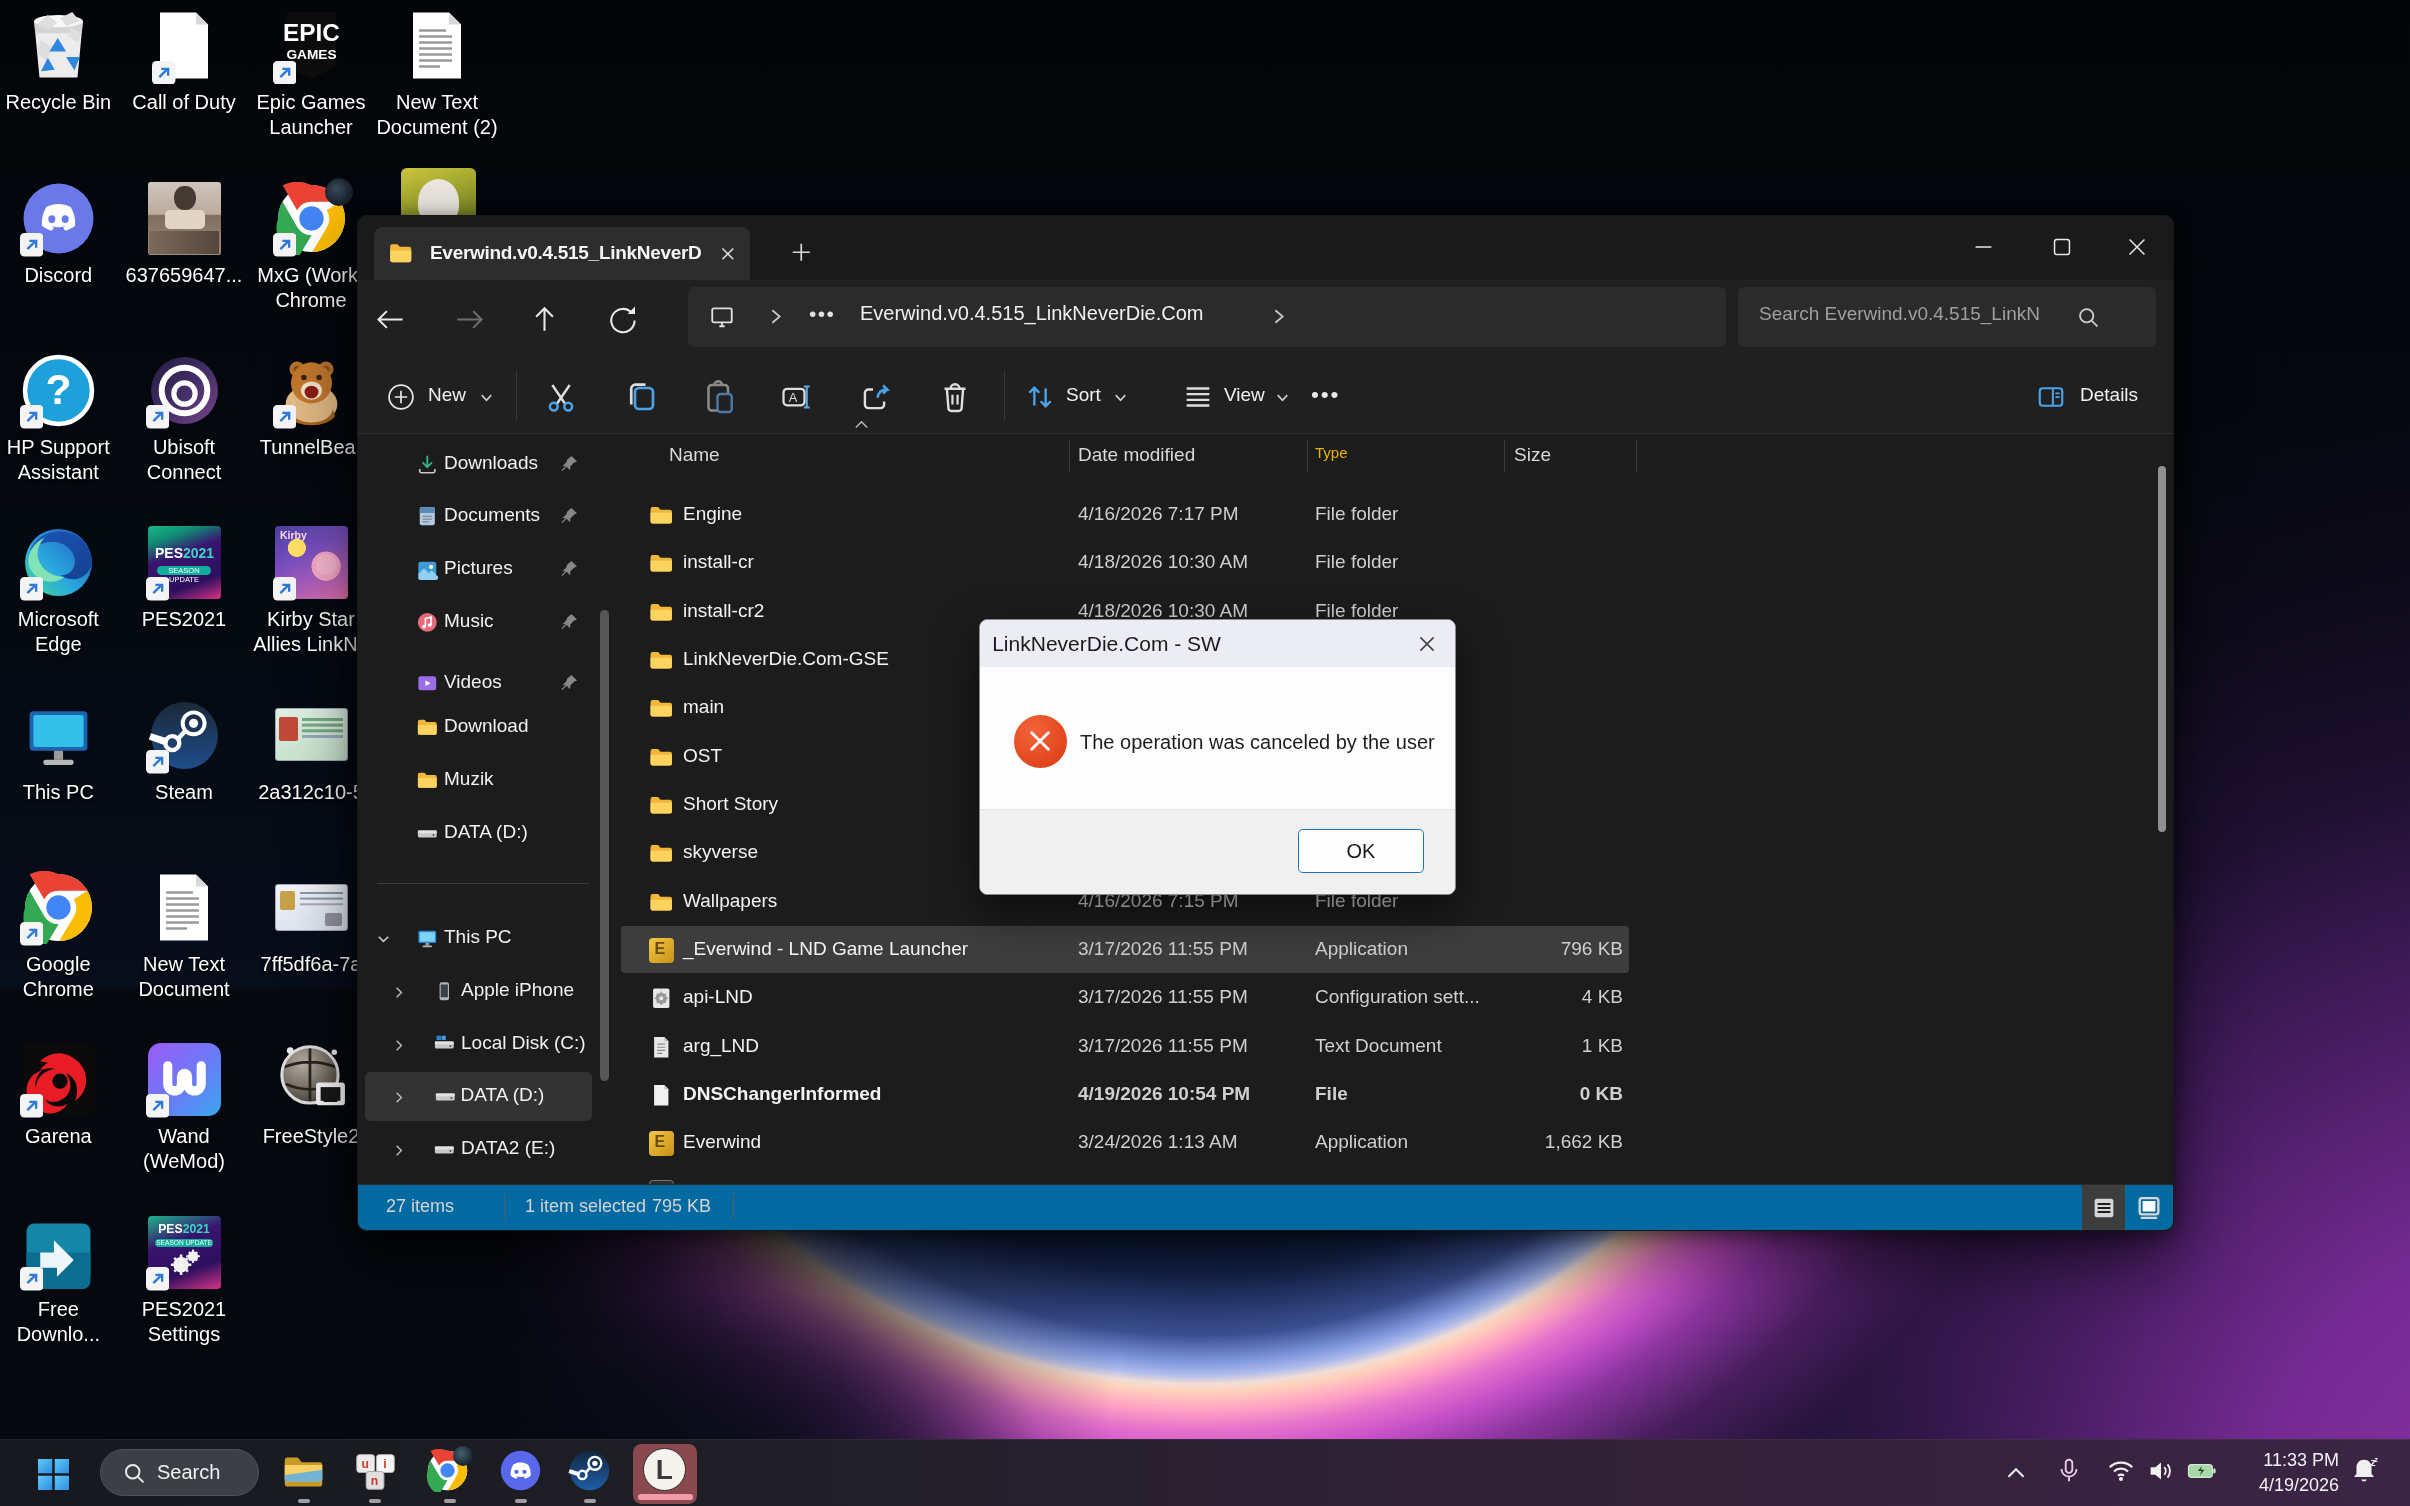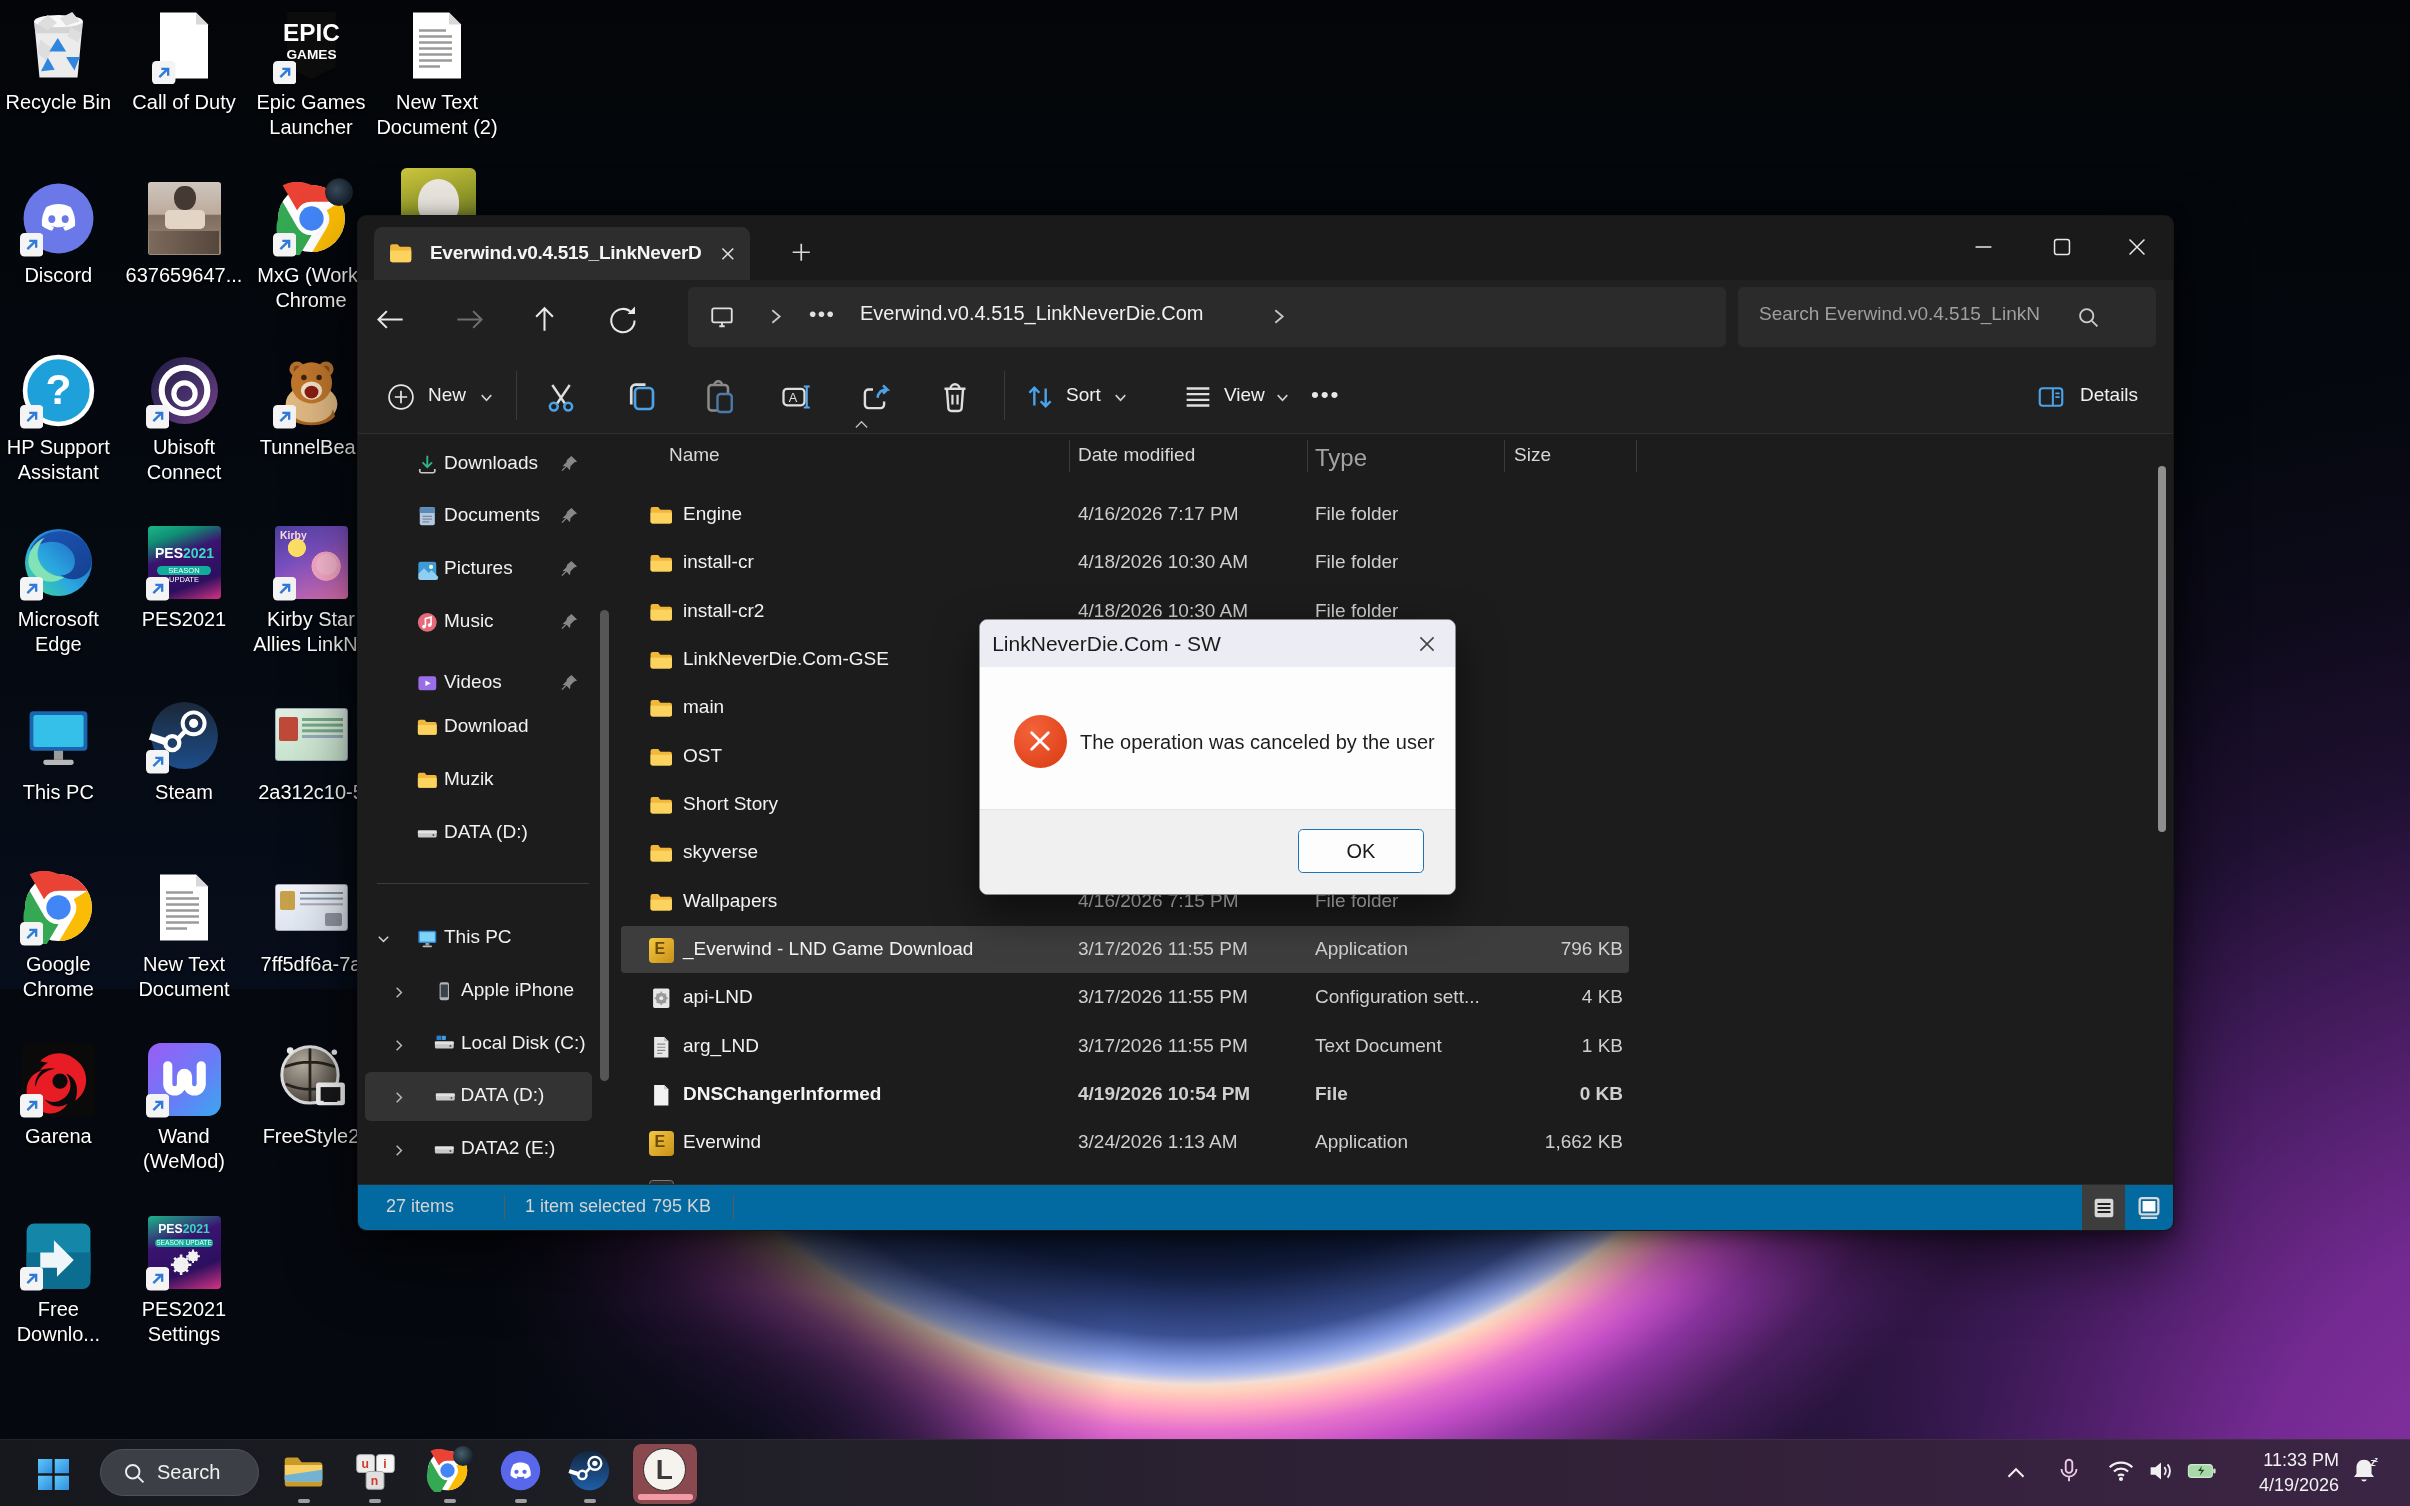--- a/index.html
+++ b/index.html
@@ -785,21 +785,21 @@
             <circle cx="18.5" cy="13.8" r="1.1" fill="#555"></circle>
           </svg>
           <div class="txt" style="left:103px;">DATA2 (E:)</div>
         </div>
       <div style="position:absolute;left:242px;top:175px;width:8.5px;height:471px;border-radius:4.7px;background:#565656;"></div>
     </div>
     <div id="filelist">
 
       <div style="position:absolute;left:56px;top:9.4px;font-size:19px;color:#d8d8d8;">Name</div>
       <div style="position:absolute;left:465px;top:9.4px;font-size:19px;color:#d8d8d8;">Date modified</div>
-      <div style="position:absolute;left:702px;top:9.4px;font-size:24px;color:#a3a3a3;">Type</div>
+      <div style="position:absolute;left:702px;top:9.4px;font-size:15px;color:#eab308;">Type</div>
       <div style="position:absolute;left:901px;top:9.4px;font-size:19px;color:#d8d8d8;">Size</div>
       <div style="position:absolute;left:456px;top:4.7px;width:0.9px;height:32px;background:#3a3a3a;"></div>
       <div style="position:absolute;left:694px;top:4.7px;width:0.9px;height:32px;background:#3a3a3a;"></div>
       <div style="position:absolute;left:891px;top:4.7px;width:0.9px;height:32px;background:#3a3a3a;"></div>
       <div style="position:absolute;left:1023px;top:4.7px;width:0.9px;height:32px;background:#3a3a3a;"></div>
 
       <div style="position:absolute;left:7.5px;top:491px;width:1008px;height:47px;background:#3d3d3d;border-radius:3.8px;"></div>
 
       <div class="frow" style="top:56px;">
           <svg class="ficon" viewBox="0 0 24 24">
@@ -870,21 +870,21 @@
             <use href="#fsym"></use>
           </svg>
           <div class="nm">Wallpapers</div>
           <div class="dt">4/16/2026 7:15 PM</div>
           <div class="tp">File folder</div>
         </div>
       <div class="frow" style="top:491px;">
           <div class="ficon" style="background:linear-gradient(135deg,#f5c842,#c89018);border-radius:3.8px;">
             <div style="position:absolute;left:5.6px;top:1.9px;color:#6b4a08;font-size:16px;font-weight:bold;">E</div>
           </div>
-          <div class="nm">_Everwind - LND Game Download</div>
+          <div class="nm">_Everwind - LND Game Launcher</div>
           <div class="dt">3/17/2026 11:55 PM</div>
           <div class="tp">Application</div>
           <div class="sz">796 KB</div>
         </div>
       <div class="frow" style="top:539px;">
           <svg class="ficon" viewBox="0 0 24 24">
             <rect x="4" y="2.5" width="16" height="19" rx="1.6" fill="#e8e8e8"></rect>
             <circle cx="12" cy="12" r="5.5" fill="#9a9a9a"></circle>
             <circle cx="12" cy="12" r="2" fill="#e8e8e8"></circle>
             <path d="M12 5.5 v2 M12 16.5 v2 M5.5 12 h2 M16.5 12 h2 M7.5 7.5 l1.4 1.4 M15.1 15.1 l1.4 1.4 M16.5 7.5 l-1.4 1.4 M8.9 15.1 l-1.4 1.4" stroke="#9a9a9a" stroke-width="1.4"></path>

